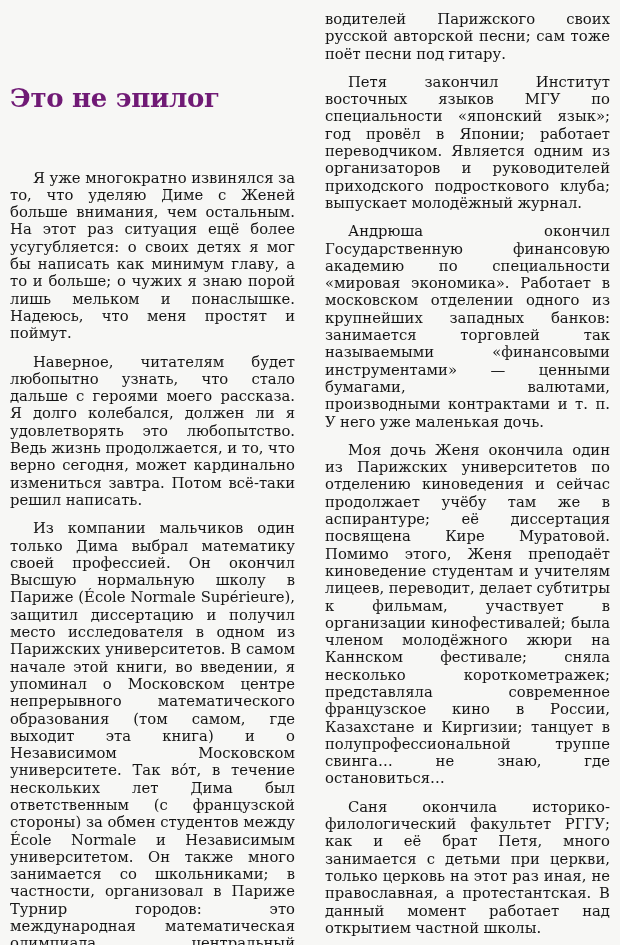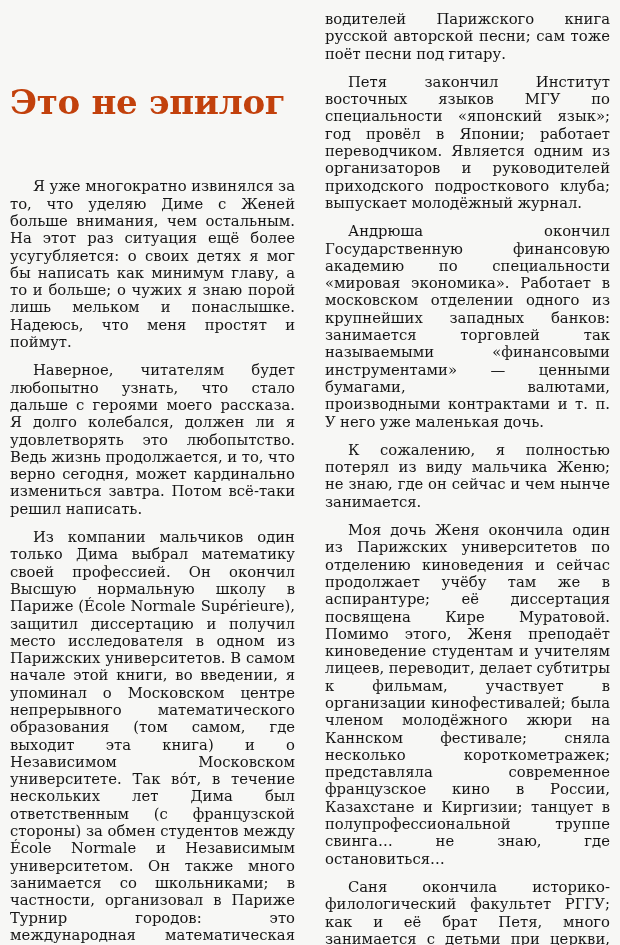--- a/index.html
+++ b/index.html
@@ -22,27 +22,27 @@
     display: flex;
     gap: 30px;
     overflow: hidden;
   }
   .col {
     width: 285px;
     flex: 0 0 285px;
     overflow: hidden;
   }
   h1.chapter-heading {
-    font-size: 34px;
+    font-size: 26px;
     line-height: 1.1;
     font-weight: 700;
     letter-spacing: -0.3px;
     margin: 74px 0 56px 0;
     white-space: nowrap;
-    color: #c2410c;
+    color: #701a75;
   }
   p.body-par {
     margin: 0 0 11px 0;
     font-size: 14.8px;
     line-height: 17.3px;
     text-align: justify;
     text-indent: 1.55em;
     hyphens: auto;
     -webkit-hyphens: auto;
     word-spacing: -0.3px;
@@ -57,21 +57,20 @@
 <div class="page">
 
   <div class="col">
     <h1 class="chapter-heading">Это не эпилог</h1>
     <p class="body-par">Я уже многократно извинялся за то, что уделяю Диме с Женей больше внимания, чем остальным. На этот раз ситуация ещё более усугубляется: о своих детях я мог бы написать как минимум главу, а то и больше; о чужих я знаю порой лишь мельком и понаслышке. Надеюсь, что меня простят и поймут.</p>
     <p class="body-par">Наверное, читателям будет любопытно узнать, что стало дальше с героями моего рассказа. Я долго колебался, должен ли я удовлетворять это любопытство. Ведь жизнь продолжается, и то, что верно сегодня, может кардинально измениться завтра. Потом всё-таки решил написать.</p>
     <p class="body-par">Из компании мальчиков один только Дима выбрал математику своей профессией. Он окончил Высшую нормальную школу в Париже (École Normale Supérieure), защитил диссертацию и получил место исследователя в одном из Парижских университетов. В самом начале этой книги, во введении, я упоминал о Московском центре непрерывного математического образования (том самом, где выходит эта книга) и о Независимом Московском университете. Так во́т, в течение нескольких лет Дима был ответственным (с французской стороны) за обмен студентов между École Normale и Независимым университетом. Он также много занимается со школьниками; в частности, организовал в Париже Турнир городов: это международная математическая олимпиада, центральный оргкомитет которой расположен в Москве, всё в том же МЦНМО. Ещё одна сторона его жизни — он является одним из руко-</p>
   </div>
 
   <div class="col">
-    <p class="body-par no-indent">водителей Парижского книга русской авторской песни; сам тоже поёт песни под гитару.</p>
+    <p class="body-par no-indent">водителей Парижского своих русской авторской песни; сам тоже поёт песни под гитару.</p>
     <p class="body-par">Петя закончил Институт восточных языков МГУ по специальности «японский язык»; год провёл в Японии; работает переводчиком. Является одним из организаторов и руководителей приходского подросткового клуба; выпускает молодёжный журнал.</p>
     <p class="body-par">Андрюша окончил Государственную финансовую академию по специальности «мировая экономика». Работает в московском отделении одного из крупнейших западных банков: занимается торговлей так называемыми «финансовыми инструментами» — ценными бумагами, валютами, производными контрактами и т. п. У него уже маленькая дочь.</p>
-    <p class="body-par">К сожалению, я полностью потерял из виду мальчика Женю; не знаю, где он сейчас и чем нынче занимается.</p>
     <p class="body-par">Моя дочь Женя окончила один из Парижских университетов по отделению киноведения и сейчас продолжает учёбу там же в аспирантуре; её диссертация посвящена Кире Муратовой. Помимо этого, Женя преподаёт киноведение студентам и учителям лицеев, переводит, делает субтитры к фильмам, участвует в организации кинофестивалей; была членом молодёжного жюри на Каннском фестивале; сняла несколько короткометражек; представляла современное французское кино в России, Казахстане и Киргизии; танцует в полупрофессиональной труппе свинга… не знаю, где остановиться…</p>
     <p class="body-par">Саня окончила историко-филологический факультет РГГУ; как и её брат Петя, много занимается с детьми при церкви, только церковь на этот раз иная, не православная, а протестантская. В данный момент работает над открытием частной школы.</p>
   </div>
 
 </div>
 
 </body></html>

